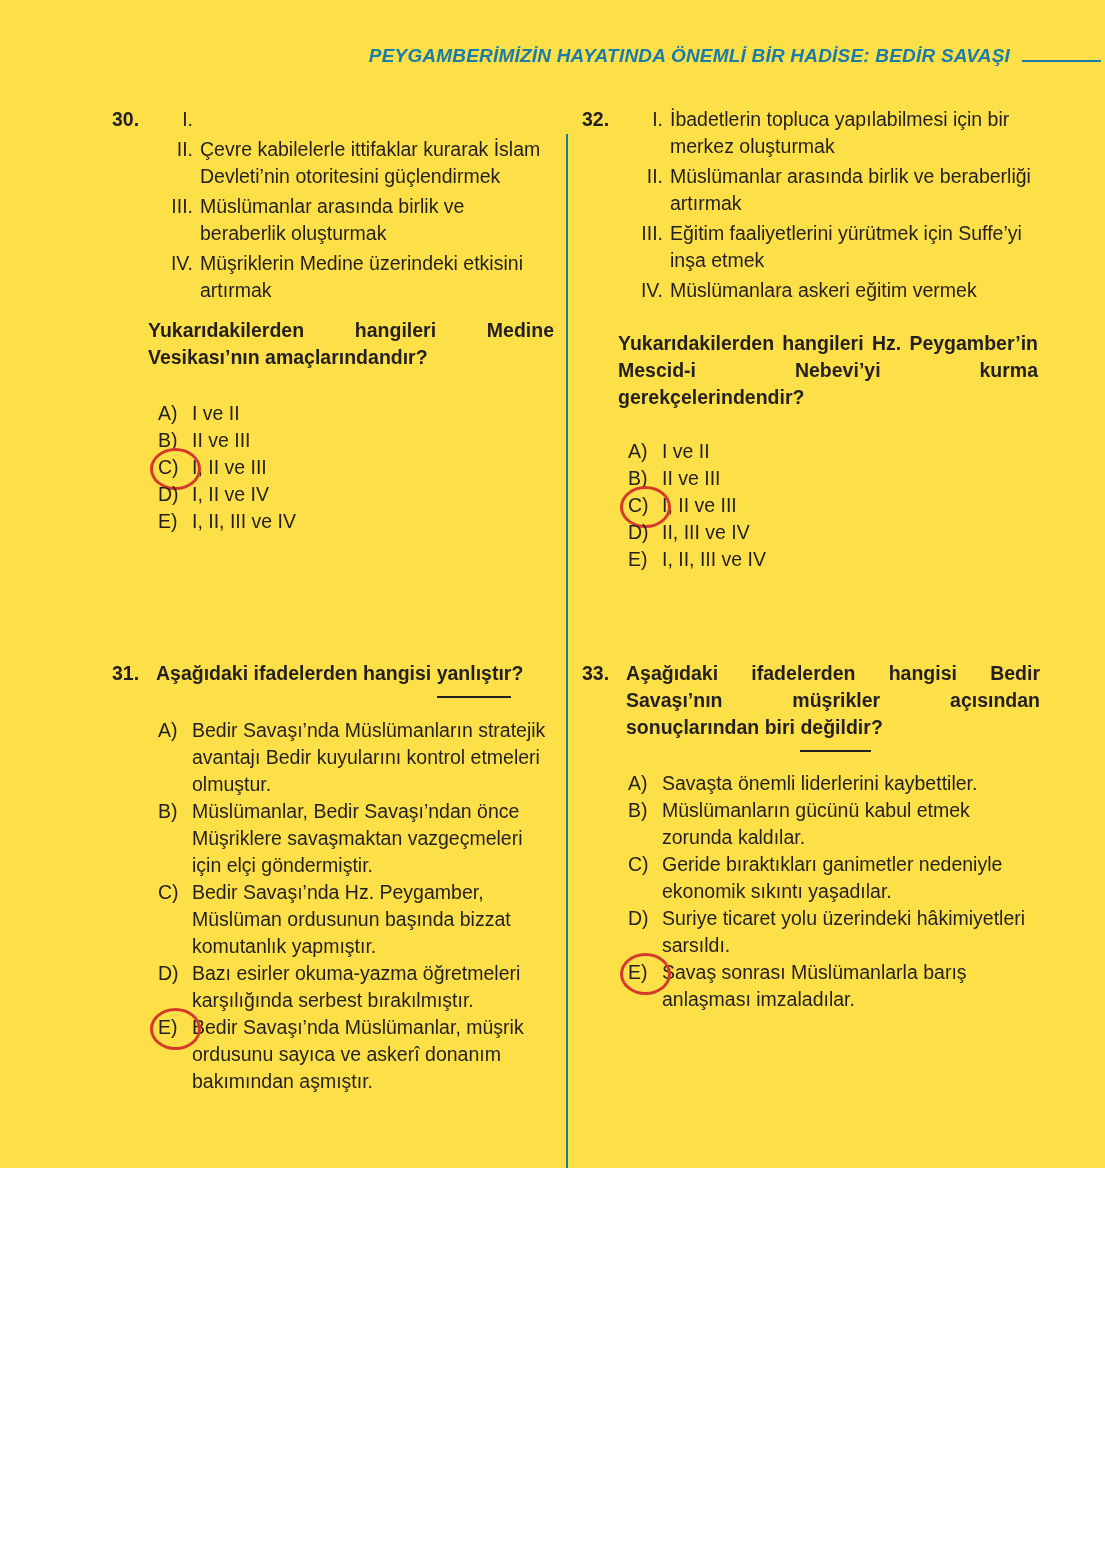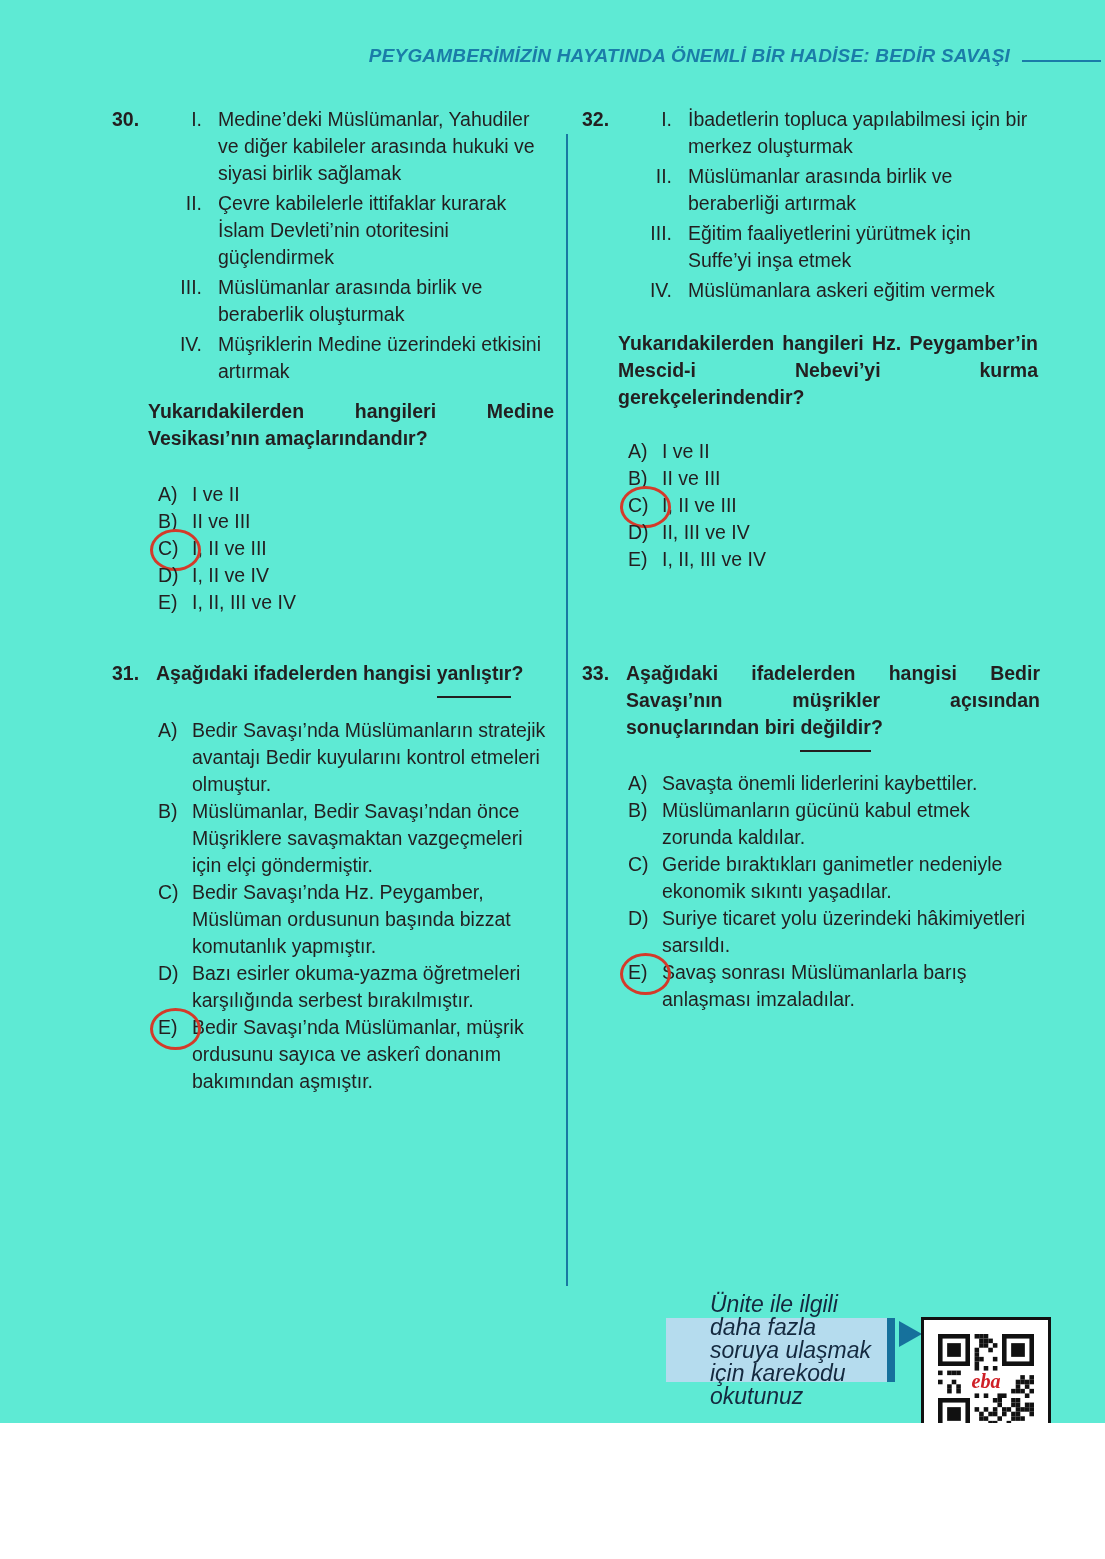--- a/index.html
+++ b/index.html
@@ -1,34 +1,34 @@
 <!DOCTYPE html>
 <html><head>
 <meta charset="utf-8">
 <style>
   html,body{margin:0;padding:0;background:#fff;}
-  .page{position:relative;width:1105px;height:1423px;background:#5eead4;overflow:hidden;
+  .page{position:relative;width:1105px;height:1168px;background:#fde047;overflow:hidden;
         font-family:"Liberation Sans",sans-serif;color:#231f20;font-size:19.5px;line-height:27px;}
 
   
   .hdr-title{position:absolute;top:42px;left:0;width:1010px;text-align:right;
              font-style:italic;font-weight:bold;font-size:19px;color:#1a7ca8;letter-spacing:.2px;}
   .hdr-rule{position:absolute;top:60px;left:1022px;width:79px;height:2px;background:#1a7ca8;}
 
   
   .col-divider{position:absolute;left:566px;top:134px;width:2px;height:1152px;background:#1878a2;}
 
   
   .qblock{position:absolute;}
   .qb-30{left:112px;top:106px;width:442px;}
   .qb-31{left:112px;top:660px;width:444px;}
   .qb-32{left:582px;top:106px;width:456px;}
   .qb-33{left:582px;top:660px;width:458px;}
 
-  .item-row{display:grid;grid-template-columns:36px 38px 1fr;column-gap:16px;margin-bottom:3px;}
+  .item-row{display:grid;grid-template-columns:36px 38px 1fr;column-gap:7px;margin-bottom:3px;}
   .q-num{font-weight:bold;}
   .numeral{text-align:right;}
 
   .q-stem{font-weight:bold;text-align:justify;margin:0;}
   .stem-standalone{margin-left:36px;}
   .qb-30 .stem-standalone{margin-top:13px;}
   .qb-32 .stem-standalone{margin-top:26px;}
 
   .q-head{display:grid;grid-template-columns:36px 1fr;column-gap:8px;}
 
@@ -66,21 +66,20 @@
 <div class="page">
 
   <div class="hdr-title">PEYGAMBERİMİZİN HAYATINDA ÖNEMLİ BİR HADİSE: BEDİR SAVAŞI</div>
   <div class="hdr-rule"></div>
   <div class="col-divider"></div>
 
   <div class="qblock qb-30">
     <div class="item-row">
       <span class="q-num">30.</span>
       <span class="numeral">I.</span>
-      <span class="item-text">Medine’deki Müslümanlar, Yahudiler ve diğer kabileler arasında hukuki ve siyasi birlik sağlamak</span>
     </div>
     <div class="item-row">
       <span></span>
       <span class="numeral">II.</span>
       <span class="item-text">Çevre kabilelerle ittifaklar kurarak İslam Devleti’nin otoritesini güçlendirmek</span>
     </div>
     <div class="item-row">
       <span></span>
       <span class="numeral">III.</span>
       <span class="item-text">Müslümanlar arasında birlik ve beraberlik oluşturmak</span>

